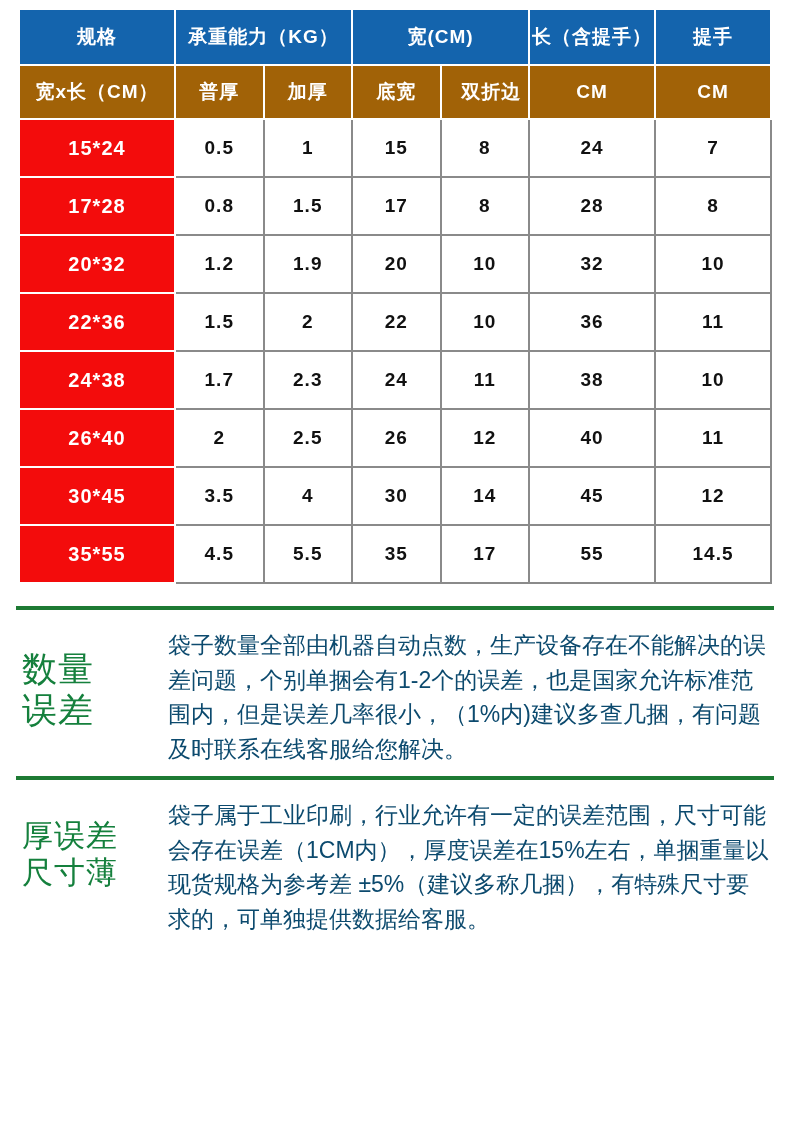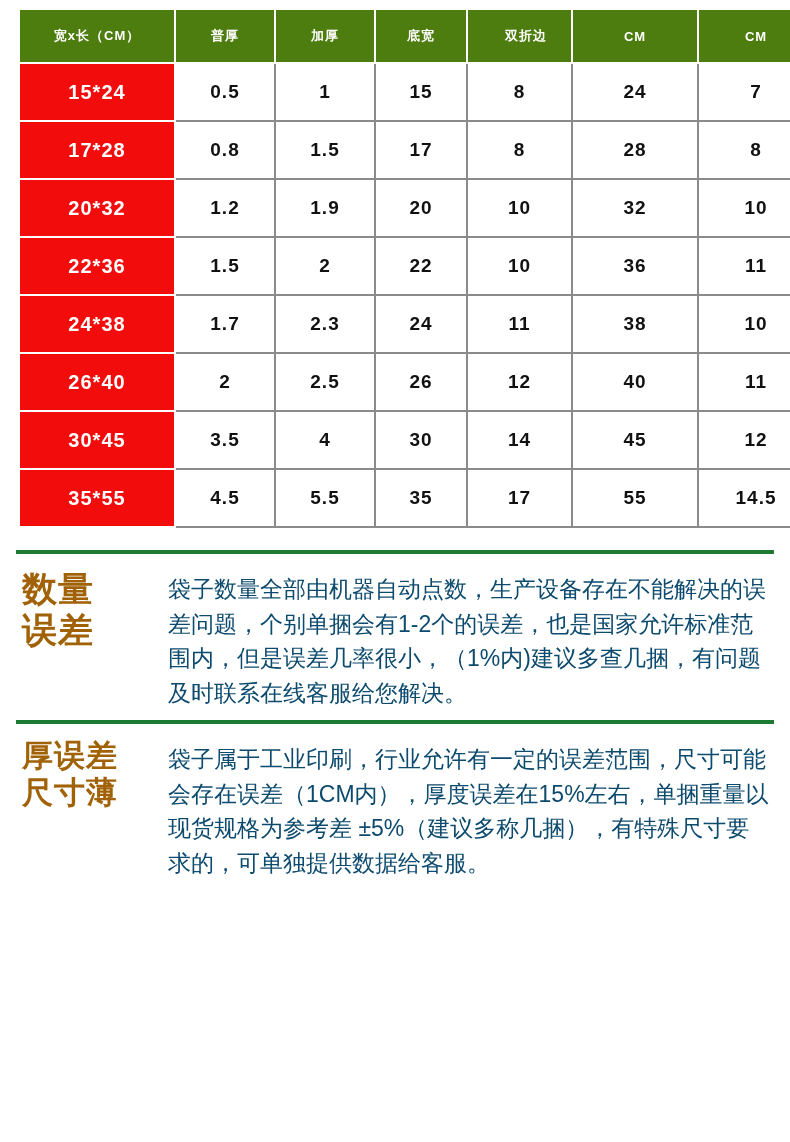--- a/index.html
+++ b/index.html
@@ -37,23 +37,23 @@
     font-weight: bold;
   }
   .hdr-blue {
     background: #1464ad;
     color: #ffffff;
     font-size: 19px;
     height: 52px;
     letter-spacing: 1px;
   }
   .hdr-blue2 {
-    background: #4d7c0f;
+    background: #a16207;
     color: #ffffff;
-    font-size: 13px;
+    font-size: 19px;
     height: 50px;
     letter-spacing: 1px;
   }
   .cell-red {
     background: #f30c0c;
     color: #ffffff;
     font-size: 20px;
     height: 54px;
     letter-spacing: 1px;
   }
@@ -87,26 +87,27 @@
   }
   .note {
     display: flex;
     align-items: flex-start;
     padding: 14px 2px 10px 2px;
     box-sizing: border-box;
   }
   .note-title {
     flex: 0 0 150px;
     font-size: 35px;
-    font-weight: bold;
-    color: #a16207;
+    font-weight: normal;
+    color: #15803d;
     line-height: 1.18;
     letter-spacing: 1px;
     padding-left: 4px;
     box-sizing: border-box;
+    margin-top: 24px;
   }
   .note-title.small {
     font-size: 31px;
   }
   .note-title .ln { display: block; }
   .note-body {
     flex: 1 1 auto;
     font-size: 23px;
     color: #0c4a6e;
     line-height: 1.5;
@@ -116,20 +117,27 @@
 </style>
 </head>
 <body>
 
 <div class="page">
 
   <div class="spec-table-wrap">
     <table class="spec">
       <tbody>
         <tr>
+          <td class="hdr-blue col-spec">规格</td>
+          <td class="hdr-blue" colspan="2">承重能力（KG）</td>
+          <td class="hdr-blue" colspan="2">宽(CM)</td>
+          <td class="hdr-blue col-e">长（含提手）</td>
+          <td class="hdr-blue col-f">提手</td>
+        </tr>
+        <tr>
           <td class="hdr-blue2 col-spec">宽x长（CM）</td>
           <td class="hdr-blue2 col-a">普厚</td>
           <td class="hdr-blue2 col-b">加厚</td>
           <td class="hdr-blue2 col-c">底宽</td>
           <td class="hdr-blue2 col-d">双折边</td>
           <td class="hdr-blue2 col-e">CM</td>
           <td class="hdr-blue2 col-f">CM</td>
         </tr>
 
         <tr>

